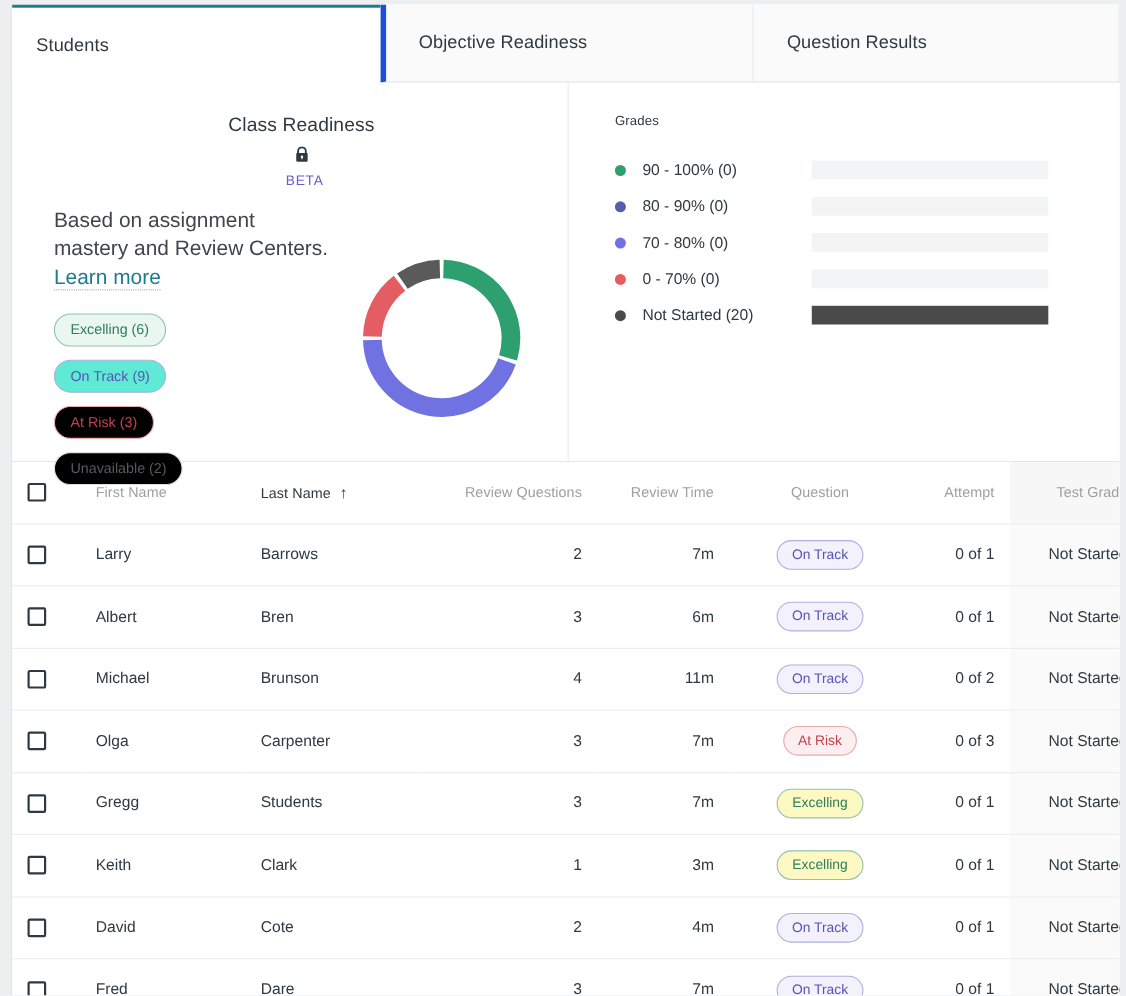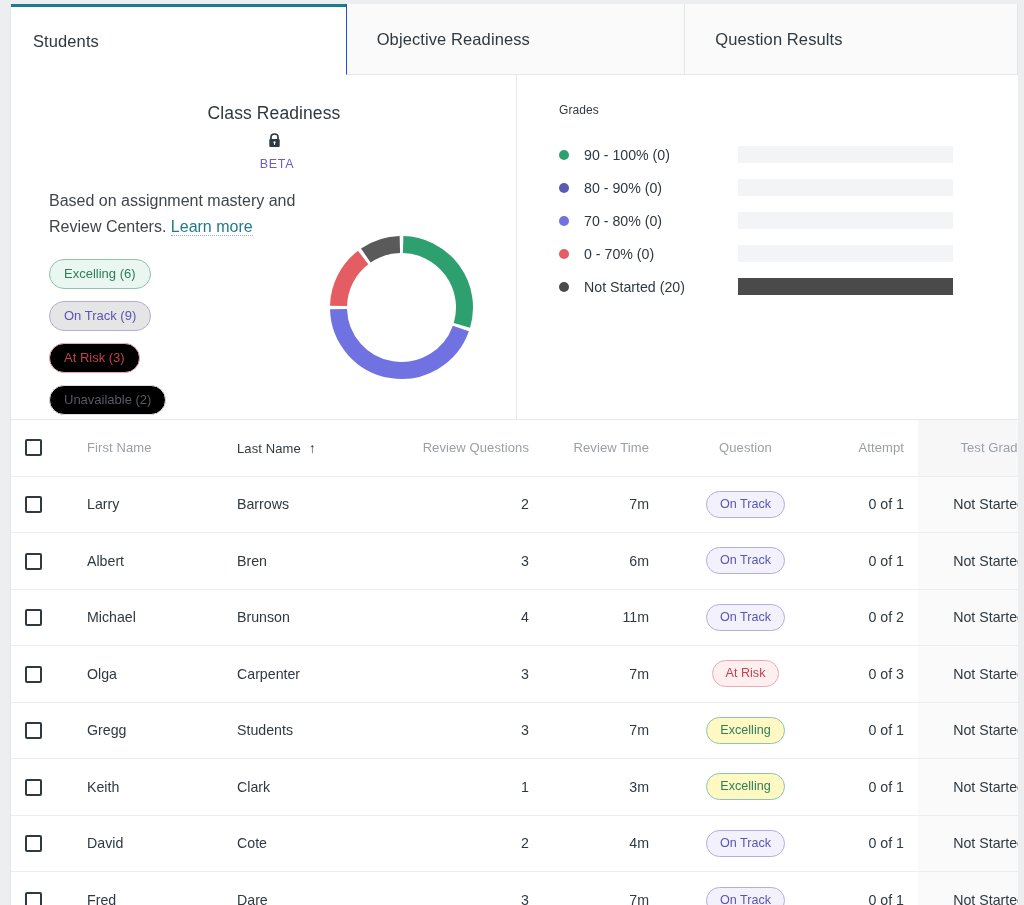--- a/index.html
+++ b/index.html
@@ -22,49 +22,49 @@
 
   
   .tabs { position: relative; height: 71px; display: flex; align-items: stretch; }
   .tab {
     display: flex; align-items: center;
     font-size: 16.5px; color: #2f3941; letter-spacing: .1px;
     padding-left: 22px; position: relative; background: #ffffff;
     cursor: pointer;
   }
   .tab-students { width: 335px; border-top: 3px solid #1f7a8c; }
-  .tab-objective { width: 340px; background: #fafafa; border-left: 1px solid #1d4ed8;
+  .tab-objective { width: 340px; background: #fafafa; border-left: 5px solid #1d4ed8;
                    border-right: 1px solid #e4e6e8; border-bottom: 1px solid #e4e6e8; }
   .tab-question  { width: 333px; background: #fafafa; border-bottom: 1px solid #e4e6e8;
                    border-right: 1px solid #e4e6e8; }
   .tab-objective .tab-lbl { padding-left: 8px; }
   .tab-question  .tab-lbl { padding-left: 8px; }
 
   
   .summary { position: relative; height: 345px; border-bottom: 1px solid #e6e8ea; }
   .divider-v { position: absolute; left: 505px; top: 0; width: 1px; height: 345px; background: #e6e8ea; }
 
   .readiness { position: absolute; left: 38px; top: 28px; width: 450px; }
   .r-title-row { display: flex; align-items: center; gap: 9px; flex-direction: column; }
   .r-title { font-size: 17.5px; color: #2f3941; letter-spacing: .1px; }
   .lock-icon { display: inline-block; width: 13px; height: 15px; position: relative; }
   .lock-icon svg { display: block; }
   .beta { font-size: 12.5px; color: #6b5fc7; letter-spacing: .7px; margin-left: 6px; }
 
-  .r-desc { margin-top: 17px; width: 250px; font-size: 16px; line-height: 26px; color: #40464d; }
+  .r-desc { margin-top: 17px; width: 250px; font-size: 19px; line-height: 26px; color: #40464d; }
   .learn-more { color: #1f7a8c; border-bottom: 1px dotted #8ab4bd; text-decoration: none; cursor: pointer; }
 
   .pills { margin-top: 19px; }
   .pill {
     display: inline-block; font-size: 13px; padding: 6px 14px 7px;
     border-radius: 20px; border: 1px solid; margin-bottom: 12px; cursor: pointer;
     white-space: nowrap;
   }
   .pill-excelling   { color: #2e7d5b; border-color: #8fc3ac; background: #eaf6f0; }
-  .pill-ontrack     { color: #5a55b3; border-color: #b1aee0; background: #e5e5e5; }
+  .pill-ontrack     { color: #5a55b3; border-color: #b1aee0; background: #5eead4; }
   .pill-atrisk      { color: #c1434b; border-color: #eda9ad; background: #000000; }
   .pill-unavailable { color: #555b61; border-color: #dcdee0; background: #000000; }
   .pill-row { display: block; }
 
   .donut { position: absolute; left: 313px; top: 155px; width: 155px; height: 155px; }
 
   
   .grades { position: absolute; left: 548px; top: 28px; width: 430px; }
   .g-title { font-size: 12px; color: #2f3941; letter-spacing: .1px; }
   .g-list { margin-top: 21px; }

